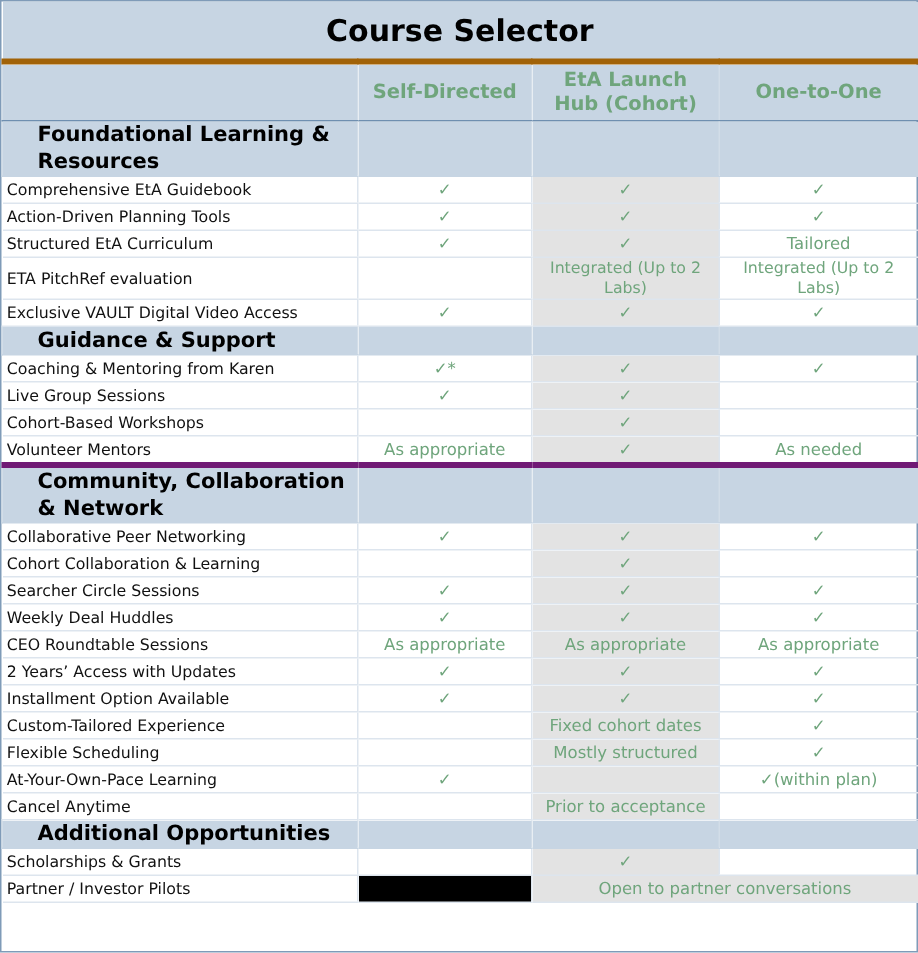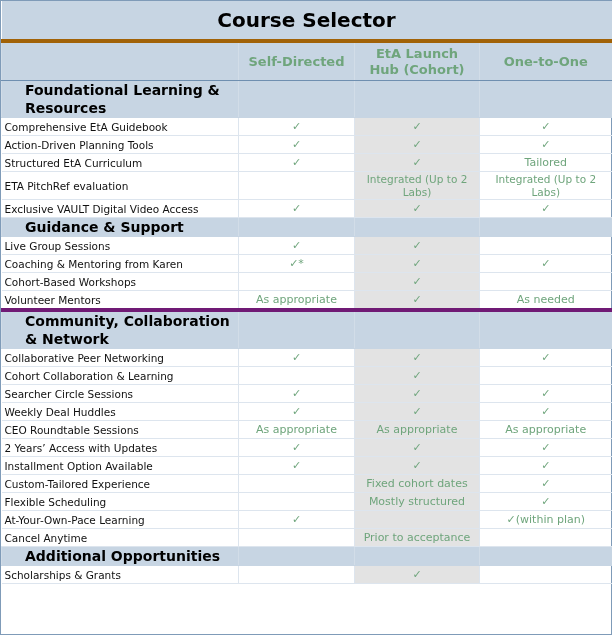--- a/index.html
+++ b/index.html
@@ -82,30 +82,30 @@
     <td class="v">✓</td>
   </tr>
 
   <tr class="sec topline">
     <td class="lbl" style="height:18px;">Guidance &amp; Support</td>
           <td></td>
           <td></td>
           <td></td>
   </tr>
   <tr class="r">
-    <td>Live Group Sessions</td>
-    <td class="v">✓</td>
-    <td class="v mid">✓</td>
-    <td class="v"></td>
-  </tr>
-  <tr class="r">
     <td>Coaching &amp; Mentoring from Karen</td>
     <td class="v">✓*</td>
     <td class="v mid">✓</td>
     <td class="v">✓</td>
+  </tr>
+  <tr class="r">
+    <td>Live Group Sessions</td>
+    <td class="v">✓</td>
+    <td class="v mid">✓</td>
+    <td class="v"></td>
   </tr>
   <tr class="r">
     <td>Cohort-Based Workshops</td>
     <td class="v"></td>
     <td class="v mid">✓</td>
     <td class="v"></td>
   </tr>
   <tr class="r thick">
     <td>Volunteer Mentors</td>
     <td class="v">As appropriate</td>
@@ -192,15 +192,20 @@
           <td></td>
           <td></td>
           <td></td>
   </tr>
   <tr class="r">
     <td>Scholarships &amp; Grants</td>
     <td class="v"></td>
     <td class="v mid">✓</td>
     <td class="v"></td>
   </tr>
+  <tr class="r">
+    <td style="height:13px;">Partner / Investor Pilots</td>
+    <td class="v blackcell"></td>
+    <td class="v merged" colspan="2">Open to partner conversations</td>
+  </tr>
 </tbody>
     </table>
 </div>
 
 </body></html>

